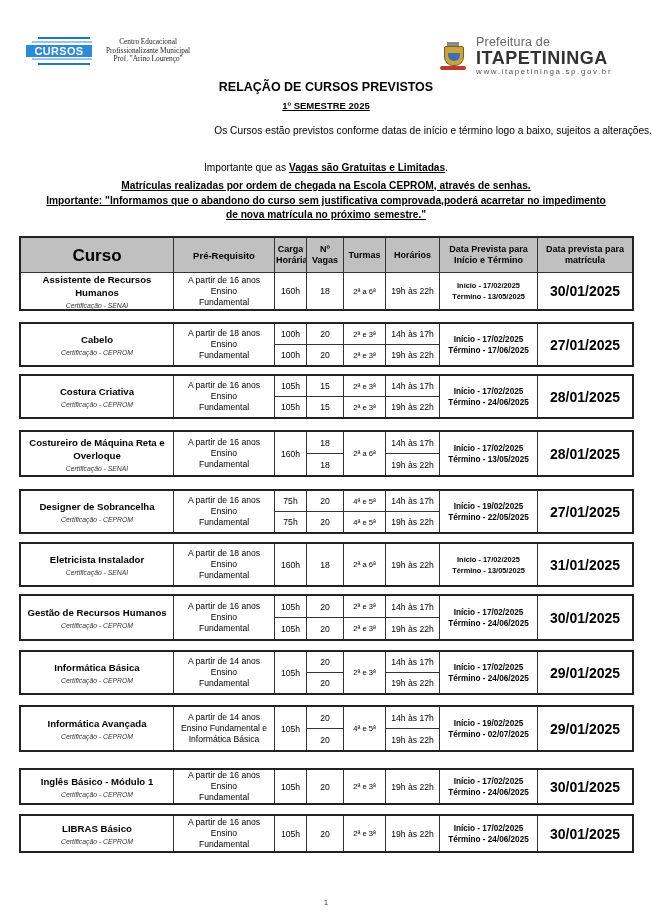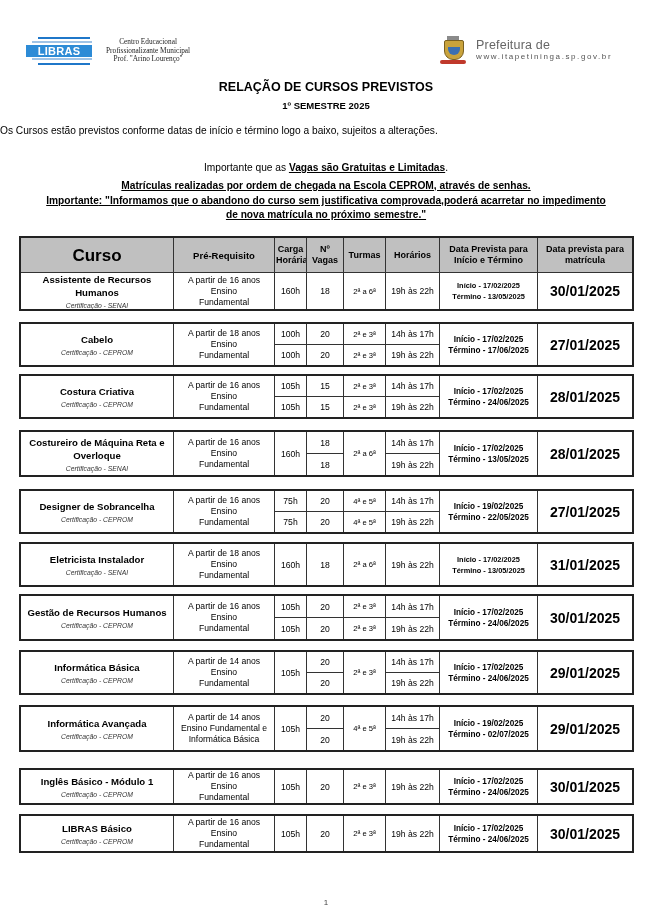--- a/index.html
+++ b/index.html
@@ -27,22 +27,22 @@
   .crest .crown { position: absolute; left: 9px; top: 0; width: 12px; height: 5px; background: #8a8a8a; }
   .crest .ribbon { position: absolute; left: 2px; bottom: 0; width: 26px; height: 4px; background: #c0392b; border-radius: 2px; }
   .prefeitura { margin-left: 8px; line-height: 1; }
   .prefeitura .p1 { font-size: 12.5px; color: #666; letter-spacing: 0.2px; }
   .prefeitura .p2 { font-size: 18px; font-weight: bold; color: #333; letter-spacing: 0.5px; margin-top: 0; }
   .prefeitura .p3 { font-size: 8px; color: #555; letter-spacing: 1.6px; margin-top: 1px; }
 
   
   .title { position: absolute; left: 0; width: 652px; text-align: center; font-weight: bold; }
   .t1 { top: 80px; font-size: 12.5px; }
-  .t2 { top: 100px; font-size: 9.5px; }
-  .intro { position: absolute; left: 0; width: 652px; top: 125px; text-align: left; font-size: 10.2px; }
+  .t2 { top: 100px; font-size: 9.5px; text-decoration: underline; }
+  .intro { position: absolute; left: 0; width: 652px; top: 125px; text-align: right; font-size: 10.2px; }
   .notice { position: absolute; left: 0; width: 652px; text-align: center; font-size: 10.2px; }
   .n1 { top: 162px; }
   .n2 { top: 180px; font-weight: bold; text-decoration: underline; }
   .n3 { top: 194px; font-weight: bold; text-decoration: underline; line-height: 14px; }
   .u { font-weight: bold; text-decoration: underline; }
 
   
   table.t { position: absolute; left: 20px; width: 612px; border-collapse: collapse;
             table-layout: fixed; font-size: 8.6px; }
   table.t td, table.t th { border: 1px solid #333; text-align: center; vertical-align: middle;
@@ -61,39 +61,40 @@
 
   .pagenum { position: absolute; top: 898px; left: 0; width: 652px; text-align: center; font-size: 8px; color: #444; }
 </style>
 </head>
 <body>
 
 <div class="logo-left">
   <div class="ceprom-mark">
     <div class="edge-top"></div>
     <div class="stripe" style="top:4px"></div>
-    <div class="bar">LIBRAS</div>
+    <div class="bar">CURSOS</div>
     <div class="stripe" style="top:21px"></div>
     <div class="edge-bot"></div>
   </div>
   <div class="ceprom-text">
     <div>Centro Educacional</div>
     <div>Profissionalizante Municipal</div>
     <div>Prof. "Arino Lourenço"</div>
   </div>
 </div>
 
 <div class="logo-right">
   <div class="crest">
     <div class="crown"></div>
       <div class="shield"></div>
       <div class="ribbon"></div>
   </div>
   <div class="prefeitura">
     <div class="p1">Prefeitura de</div>
+    <div class="p2">ITAPETININGA</div>
     <div class="p3">www.itapetininga.sp.gov.br</div>
   </div>
 </div>
 
 <div class="title t1">RELAÇÃO DE CURSOS PREVISTOS</div>
 <div class="title t2">1º SEMESTRE 2025</div>
 <div class="intro">Os Cursos estão previstos conforme datas de início e término logo a baixo, sujeitos a alterações.</div>
 
 <div class="notice n1"><span>Importante que as </span><span class="u">Vagas são Gratuitas e Limitadas</span><span>.</span></div>
 <div class="notice n2">Matrículas realizadas por ordem de chegada na Escola CEPROM, através de senhas.</div>

